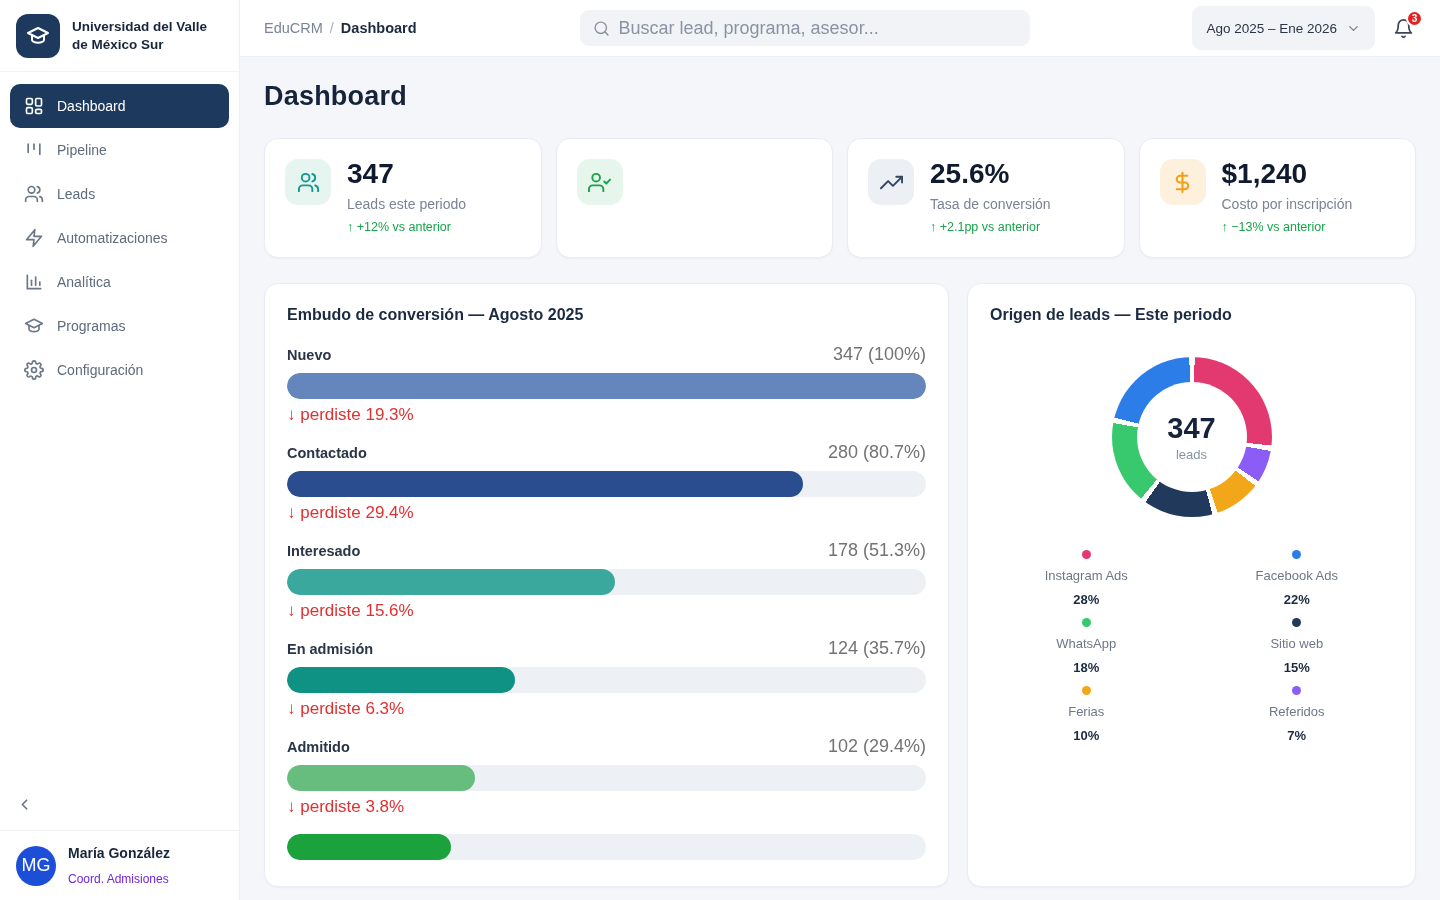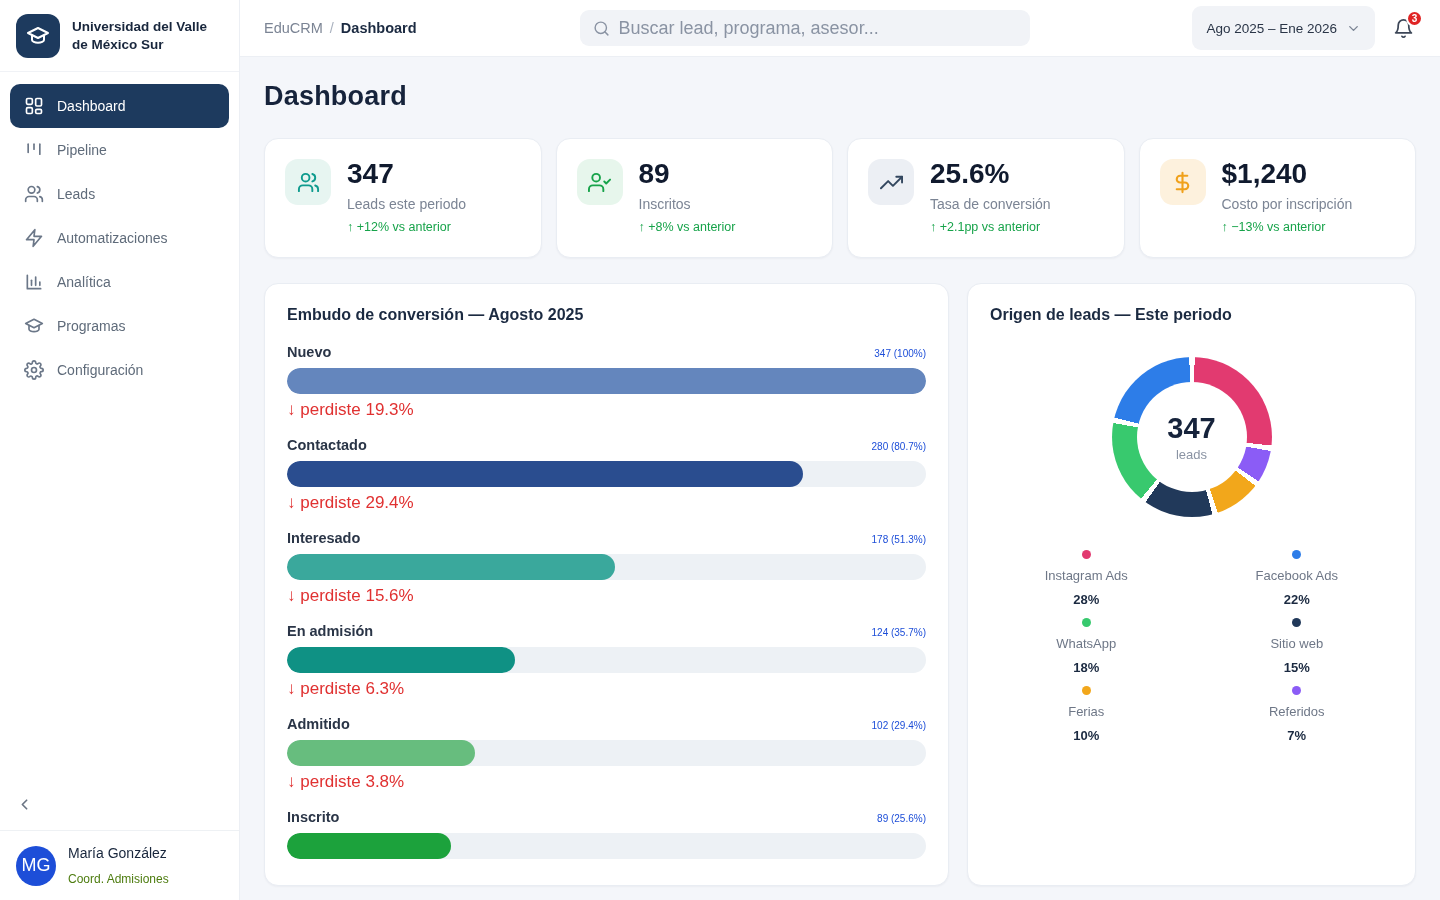--- a/index.html
+++ b/index.html
@@ -33,22 +33,22 @@
   .nav-item.active { background:#1d3a5e; color:#ffffff; }
   .nav-item.active .nav-icon { color:#ffffff; }
   .sidebar-spacer { flex:1; }
   .collapse-row { padding:10px 16px 14px; }
   .collapse-btn { color:#6b7584; width:24px; height:24px; display:flex; align-items:center; cursor:pointer; }
   .user-box { border-top:1px solid #eef1f4; display:flex; align-items:center; gap:12px; padding:14px 16px; }
   .avatar {
     width:40px; height:40px; border-radius:50%; background:#1d4ed8; color:#ffffff;
     font-size:18px; font-weight:normal; display:flex; align-items:center; justify-content:center; flex-shrink:0;
   }
-  .user-name { font-size:14px; font-weight:normal; color:#18263c; }
-  .user-role { font-size:12px; color:#4d7c0f; margin-top:11px; }
+  .user-name { font-size:14px; font-weight:bold; color:#18263c; }
+  .user-role { font-size:12px; color:#6d28d9; margin-top:11px; }
 
   
   .main { flex:1; display:flex; flex-direction:column; min-width:0; }
   .topbar {
     height:57px; background:#ffffff; border-bottom:1px solid #eceff4;
     display:flex; align-items:center; padding:0 24px; flex-shrink:0;
   }
   .breadcrumb { display:flex; align-items:center; gap:7px; font-size:14.5px; white-space:nowrap;text-align:right; }
   .crumb-app { color:#7b8494; cursor:pointer; }
   .crumb-sep { color:#aab2bf; }
@@ -101,21 +101,21 @@
   .kpi-delta { font-size:12.5px; color:#17a34a; margin-top:8px; }
 
   
   .charts-row { display:grid; grid-template-columns:1fr 449px; gap:18px; margin-top:25px; }
   .panel { padding:22px 22px 24px; }
   .panel-title { font-size:16px; font-weight:bold; color:#1b2a41; }
 
   .funnel { margin-top:20px; }
   .funnel-head { display:flex; justify-content:space-between; align-items:baseline; }
   .funnel-label { font-size:14.5px; font-weight:bold; color:#2a3547; font-weight:600; }
-  .funnel-value { font-size:10px; color:#1d4ed8; }
+  .funnel-value { font-size:18px; color:#737373; }
   .funnel-track { height:26px; background:#edf1f5; border-radius:13px; margin-top:8px; overflow:hidden; }
   .funnel-bar { height:100%; border-radius:13px; }
   .funnel-lost { font-size:17px; color:#e03131; margin-top:6px; }
   .funnel-lost:empty { display:none; }
   .funnel-row { margin-bottom:17px; }
   .funnel-row:last-child { margin-bottom:2px; }
 
   
   .donut-wrap { display:flex; justify-content:center; margin-top:33px; }
   .donut { position:relative; width:160px; height:160px; }
@@ -313,25 +313,20 @@
         </div>
       </div>
       <div class="card kpi-card">
         <div class="kpi-icon green">
           <svg width="23" height="23" viewBox="0 0 24 24" fill="none" stroke="currentColor" stroke-width="2" stroke-linecap="round" stroke-linejoin="round">
               <path d="M16 21v-2a4 4 0 0 0-4-4H5a4 4 0 0 0-4 4v2"></path>
               <circle cx="8.5" cy="7" r="4"></circle>
               <polyline points="17 11 19 13 23 9"></polyline>
             </svg>
         </div>
-        <div>
-          <div class="kpi-value">89</div>
-          <div class="kpi-label">Inscritos</div>
-          <div class="kpi-delta">↑ +8% vs anterior</div>
-        </div>
       </div>
       <div class="card kpi-card">
         <div class="kpi-icon slate">
           <svg width="23" height="23" viewBox="0 0 24 24" fill="none" stroke="currentColor" stroke-width="2" stroke-linecap="round" stroke-linejoin="round">
               <polyline points="23 6 13.5 15.5 8.5 10.5 1 18"></polyline>
               <polyline points="17 6 23 6 23 12"></polyline>
             </svg>
         </div>
         <div>
           <div class="kpi-value">25.6%</div>
@@ -409,24 +404,20 @@
               <span class="funnel-label">Admitido</span>
               <span class="funnel-value">102 (29.4%)</span>
             </div>
             <div class="funnel-track">
               <div class="funnel-bar" style="background: rgb(103, 189, 126); width: 29.4%;"></div>
             </div>
             <div class="funnel-lost">↓ perdiste 3.8%</div>
           </div>
 
           <div class="funnel-row">
-            <div class="funnel-head">
-              <span class="funnel-label">Inscrito</span>
-              <span class="funnel-value">89 (25.6%)</span>
-            </div>
             <div class="funnel-track">
               <div class="funnel-bar" style="background: rgb(28, 162, 60); width: 25.6%;"></div>
             </div>
 
           </div>
 
         </div>
       </div>
 
       <div class="card panel">

